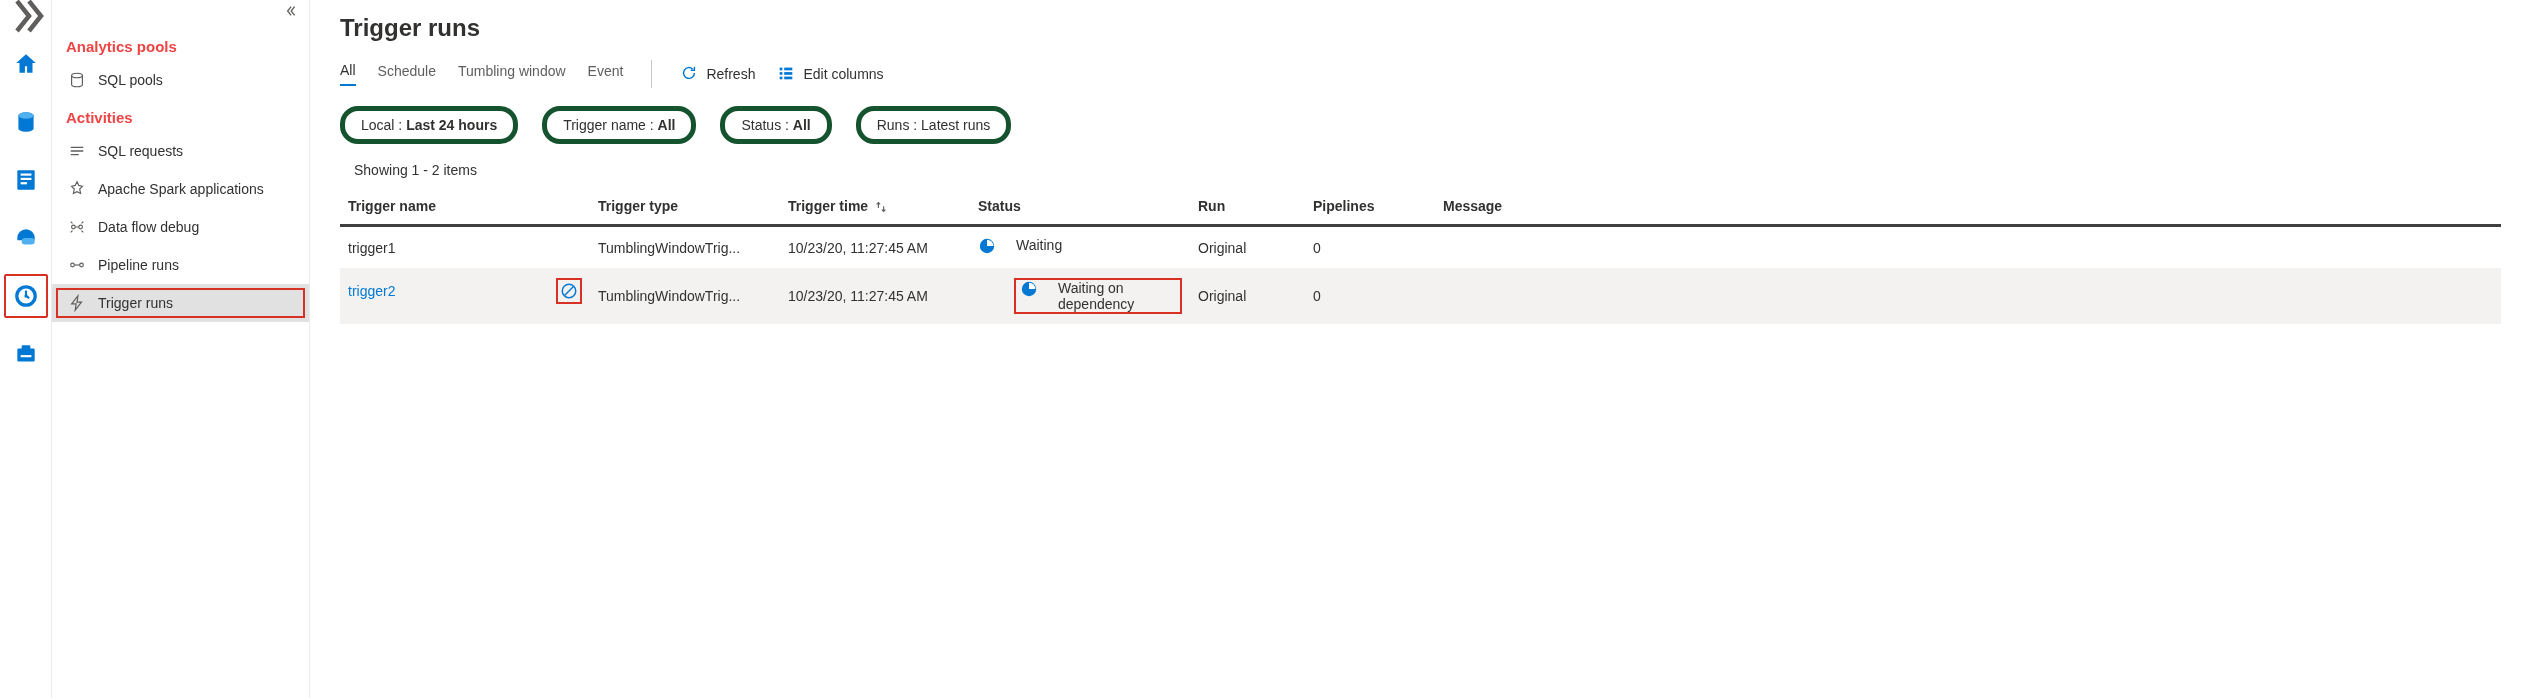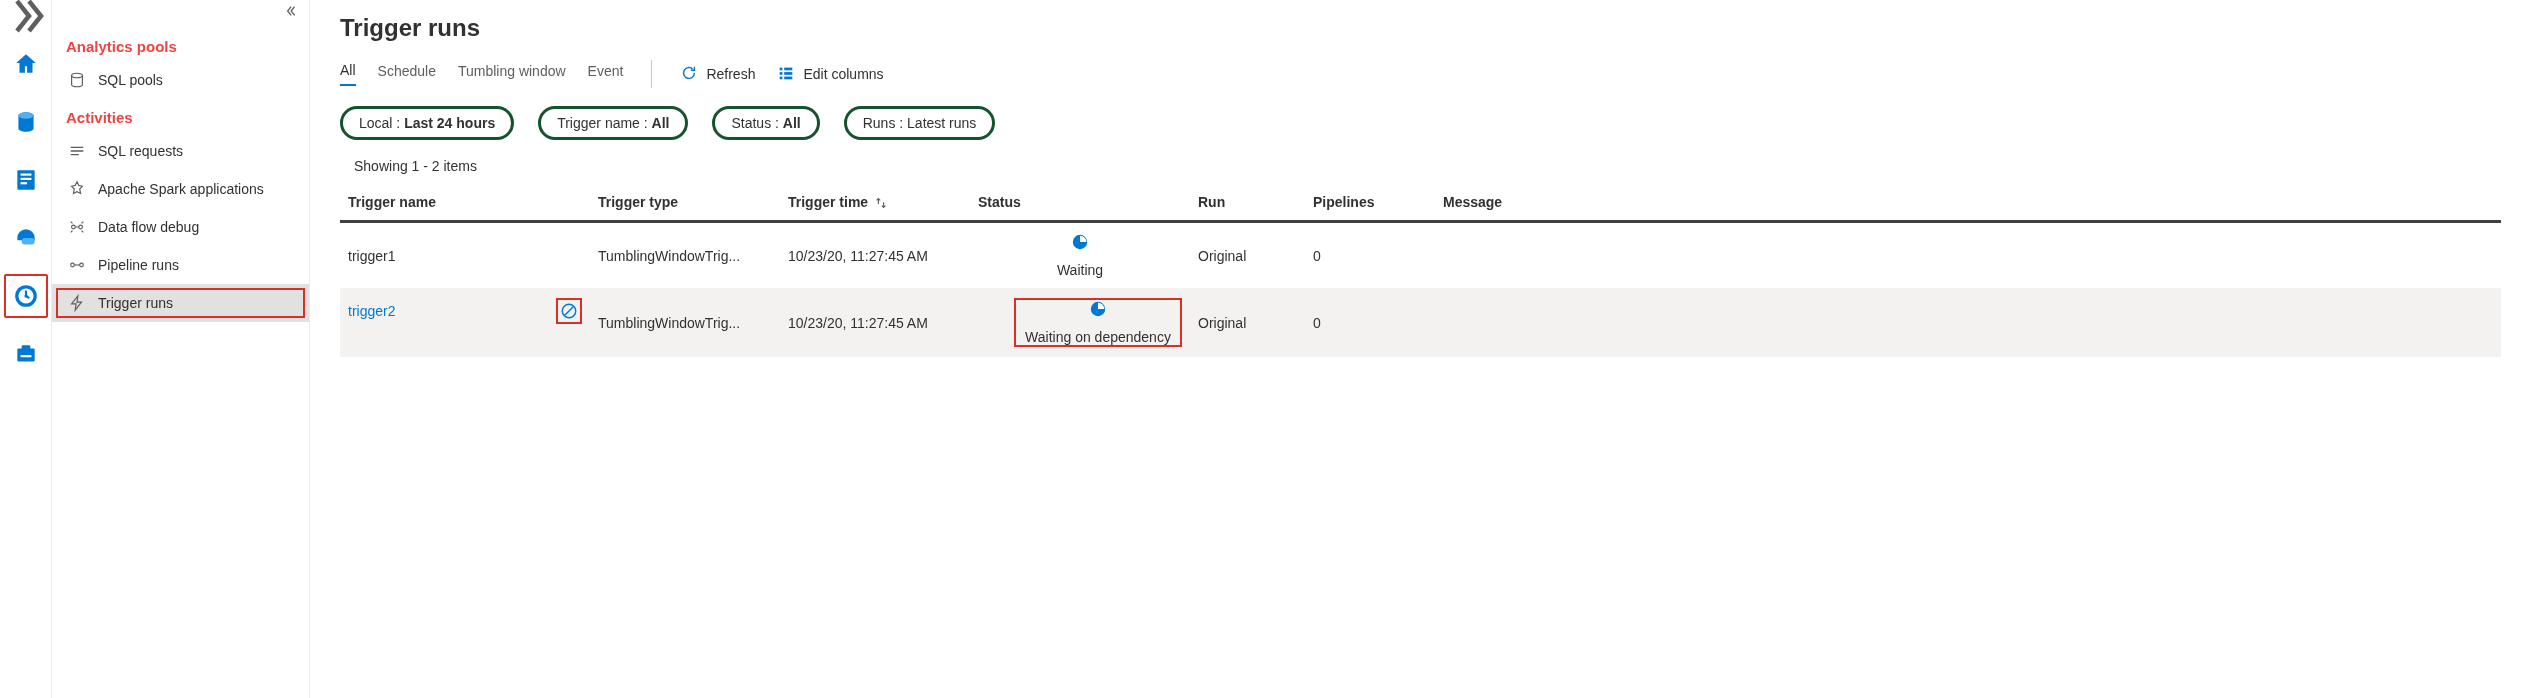--- a/index.html
+++ b/index.html
@@ -20,29 +20,29 @@
     .main { flex: 1; padding: 14px 20px 0 30px; }
     .page-title { font-size: 24px; font-weight: 600; }
     .tabrow { display: flex; align-items: center; margin-top: 18px; gap: 22px; color: #605e5c; }
     .tab { padding-bottom: 6px; cursor: pointer; }
     .tab.active { color: #323130; border-bottom: 2px solid #0078d4; }
     .divider { width: 1px; height: 28px; background: #c8c6c4; margin: 0 6px; }
     .cmd { display: flex; align-items: center; gap: 8px; cursor: pointer; }
     .cmd.blue { color: #0078d4; justify-content: flex-end; }
     .cmd svg { width: 18px; height: 18px; }
     .filterrow { display: flex; gap: 24px; margin-top: 18px; }
-    .pill { border: 3px solid #14532d; border-radius: 18px; padding: 6px 16px; cursor: pointer; }
+    .pill { border: 5px solid #14532d; border-radius: 18px; padding: 6px 16px; cursor: pointer; }
     .pill b { font-weight: 700; }
     .count { margin: 18px 0 10px 14px; color: #323130; }
     table.grid { width: 100%; border-collapse: collapse; }
     table.grid th { text-align: left; font-weight: 600; padding: 10px 8px; border-bottom: 3px solid #404040; }
     table.grid td { padding: 10px 8px; }
     table.grid tr.hovered { background: #f3f2f1; }
     .link { color: #0078d4; cursor: pointer; }
-    .status { display: flex; align-items: center; gap: 8px; flex-direction: column; }
+    .status { display: flex; gap: 20px; }
     .status svg { width: 18px; height: 18px; }
     .redbox { outline: 2px solid #d93025; outline-offset: -2px; margin-left: 36px; }
     .stop-btn { width: 26px; height: 26px; display: flex; align-items: center; justify-content: center; cursor: pointer; }
     .sort-ic { width: 14px; height: 14px; vertical-align: middle; margin-left: 2px; }
   </style>
 </head>
 <body>
 
 <div class="rail">
   <div class="expand">

